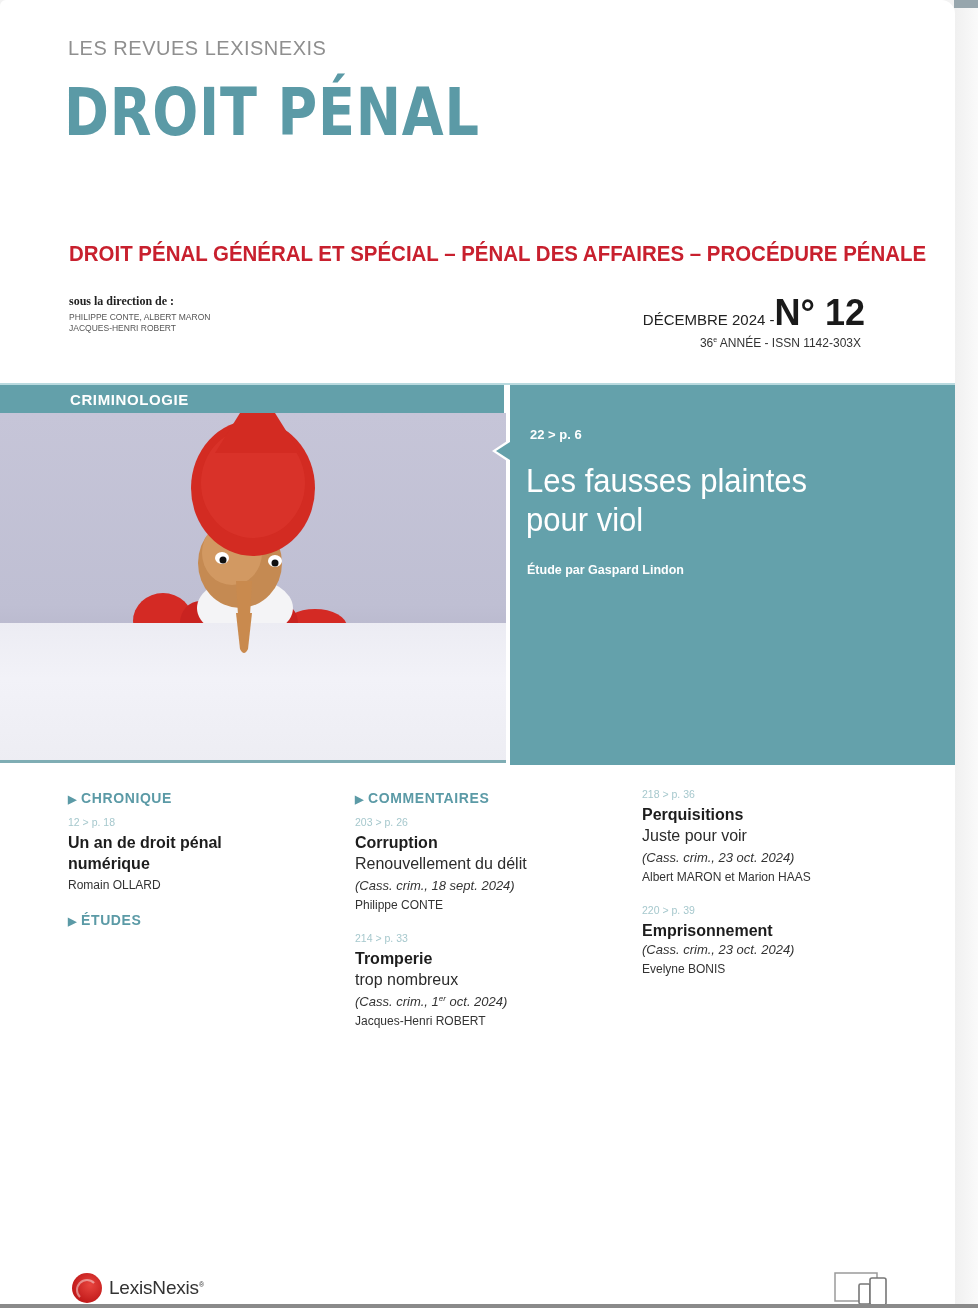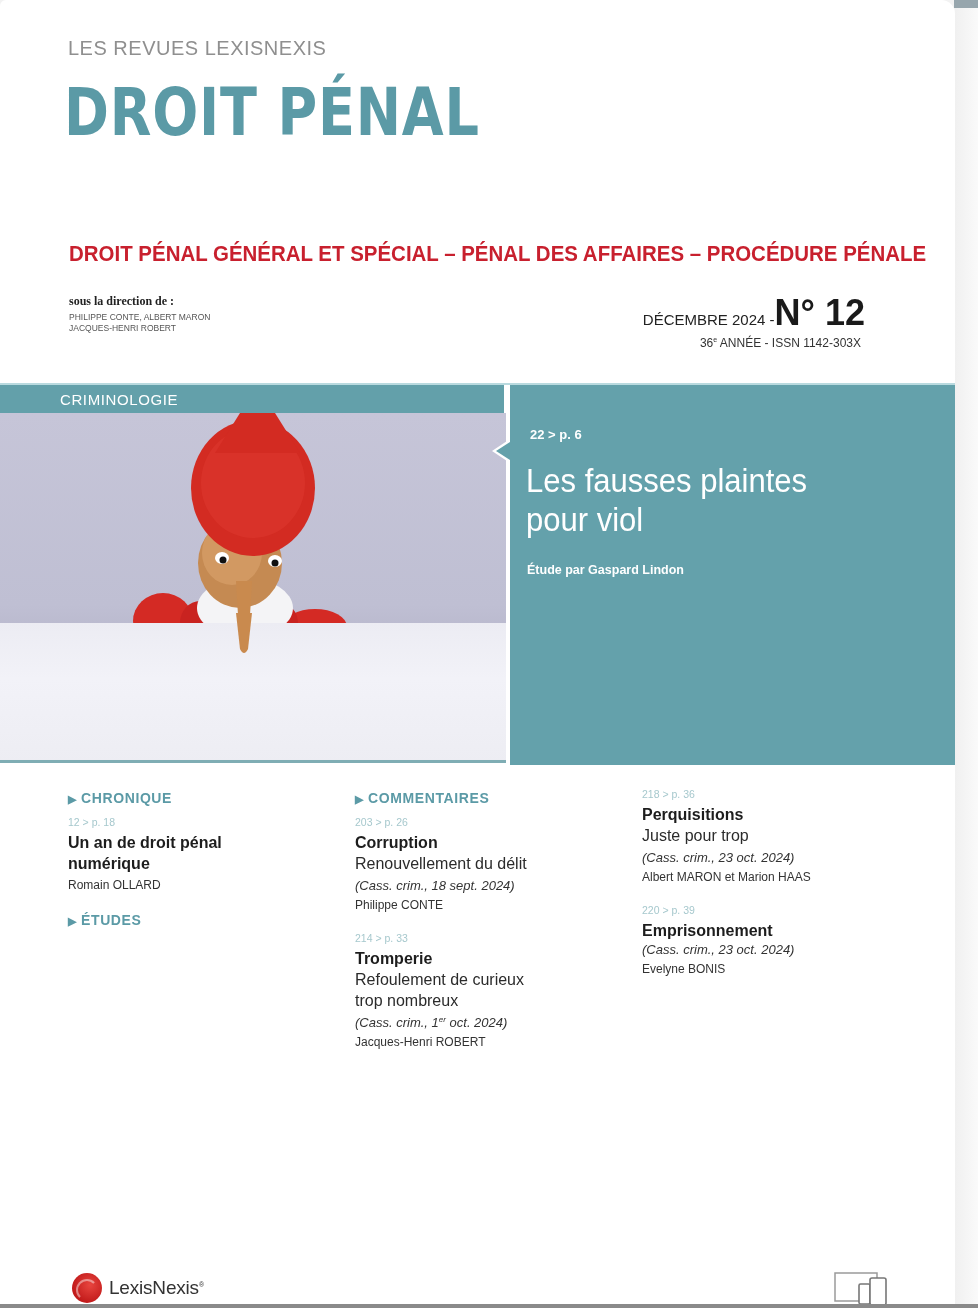--- a/index.html
+++ b/index.html
@@ -27,21 +27,21 @@
 
   .issue { position: absolute; right: 90px; top: 292px; text-align: right; white-space: nowrap; }
   .issue .date { font-size: 15px; color: #222; display: inline-block; }
   .issue .num { font-size: 36px; font-weight: bold; color: #1a1a1a; display: inline-block; }
   .issue .meta { font-size: 12px; color: #333; margin-top: 2px; margin-right: 4px; }
   .issue .meta sup { font-size: 7px; }
 
   .feature-line { position: absolute; left: 0; top: 383px; width: 955px; height: 2px; background: #b9dadf; }
 
   .crim-bar { position: absolute; left: 0; top: 385px; width: 504px; height: 28px; background: #63a0aa; }
-  .crim-bar span { position: absolute; left: 60px; top: 6px; color: #fff; font-weight: normal; font-size: 15px; letter-spacing: 0.6px; }
+  .crim-bar span { position: absolute; left: 70px; top: 6px; color: #fff; font-weight: bold; font-size: 15px; letter-spacing: 0.6px; }
 
   .photo { position: absolute; left: 0; top: 413px; width: 506px; height: 350px; overflow: hidden;
     background: linear-gradient(to bottom, #c6c5d8 0%, #bfbfd3 55%, #b7b6cb 66%); }
   .photo .paper { position: absolute; left: 0; top: 210px; width: 506px; height: 140px;
     background: linear-gradient(to bottom, #ececf3, #f2f2f8 40%, #ededf3); }
   .photo .bottom-edge { position: absolute; left: 0; bottom: 0; width: 506px; height: 3px; background: #7fadb4; }
 
   .feature { position: absolute; left: 510px; top: 385px; width: 445px; height: 380px; background: #64a1ab; }
   .feature .divider { position: absolute; left: -4px; top: 0; width: 4px; height: 380px; background: #ffffff; }
   .feature .notch { position: absolute; left: -18px; top: 54px; width: 0; height: 0;
@@ -173,32 +173,31 @@
     <div class="item">
       <div class="ref">203 &gt; p. 26</div>
       <div class="ttl">Corruption</div>
       <div class="sub">Renouvellement du délit</div>
       <div class="case">(Cass. crim., 18 sept. 2024)</div>
       <div class="auth">Philippe CONTE</div>
     </div>
     <div class="item">
       <div class="ref">214 &gt; p. 33</div>
       <div class="ttl">Tromperie</div>
-      <div class="sub">Refoulement de curieux</div>
       <div class="sub">trop nombreux</div>
       <div class="case" style="margin-top:0"><span>(Cass. crim., 1</span><sup>er</sup><span> oct. 2024)</span></div>
       <div class="auth">Jacques-Henri ROBERT</div>
     </div>
   </div>
 
   <div class="toc-col col3">
     <div class="item">
       <div class="ref">218 &gt; p. 36</div>
       <div class="ttl">Perquisitions</div>
-      <div class="sub">Juste pour trop</div>
+      <div class="sub">Juste pour voir</div>
       <div class="case">(Cass. crim., 23 oct. 2024)</div>
       <div class="auth">Albert MARON et Marion HAAS</div>
     </div>
     <div class="item" style="margin-top:8px">
       <div class="ref">220 &gt; p. 39</div>
       <div class="ttl">Emprisonnement</div>
       <div class="case" style="margin-top:0">(Cass. crim., 23 oct. 2024)</div>
       <div class="auth">Evelyne BONIS</div>
     </div>
   </div>

